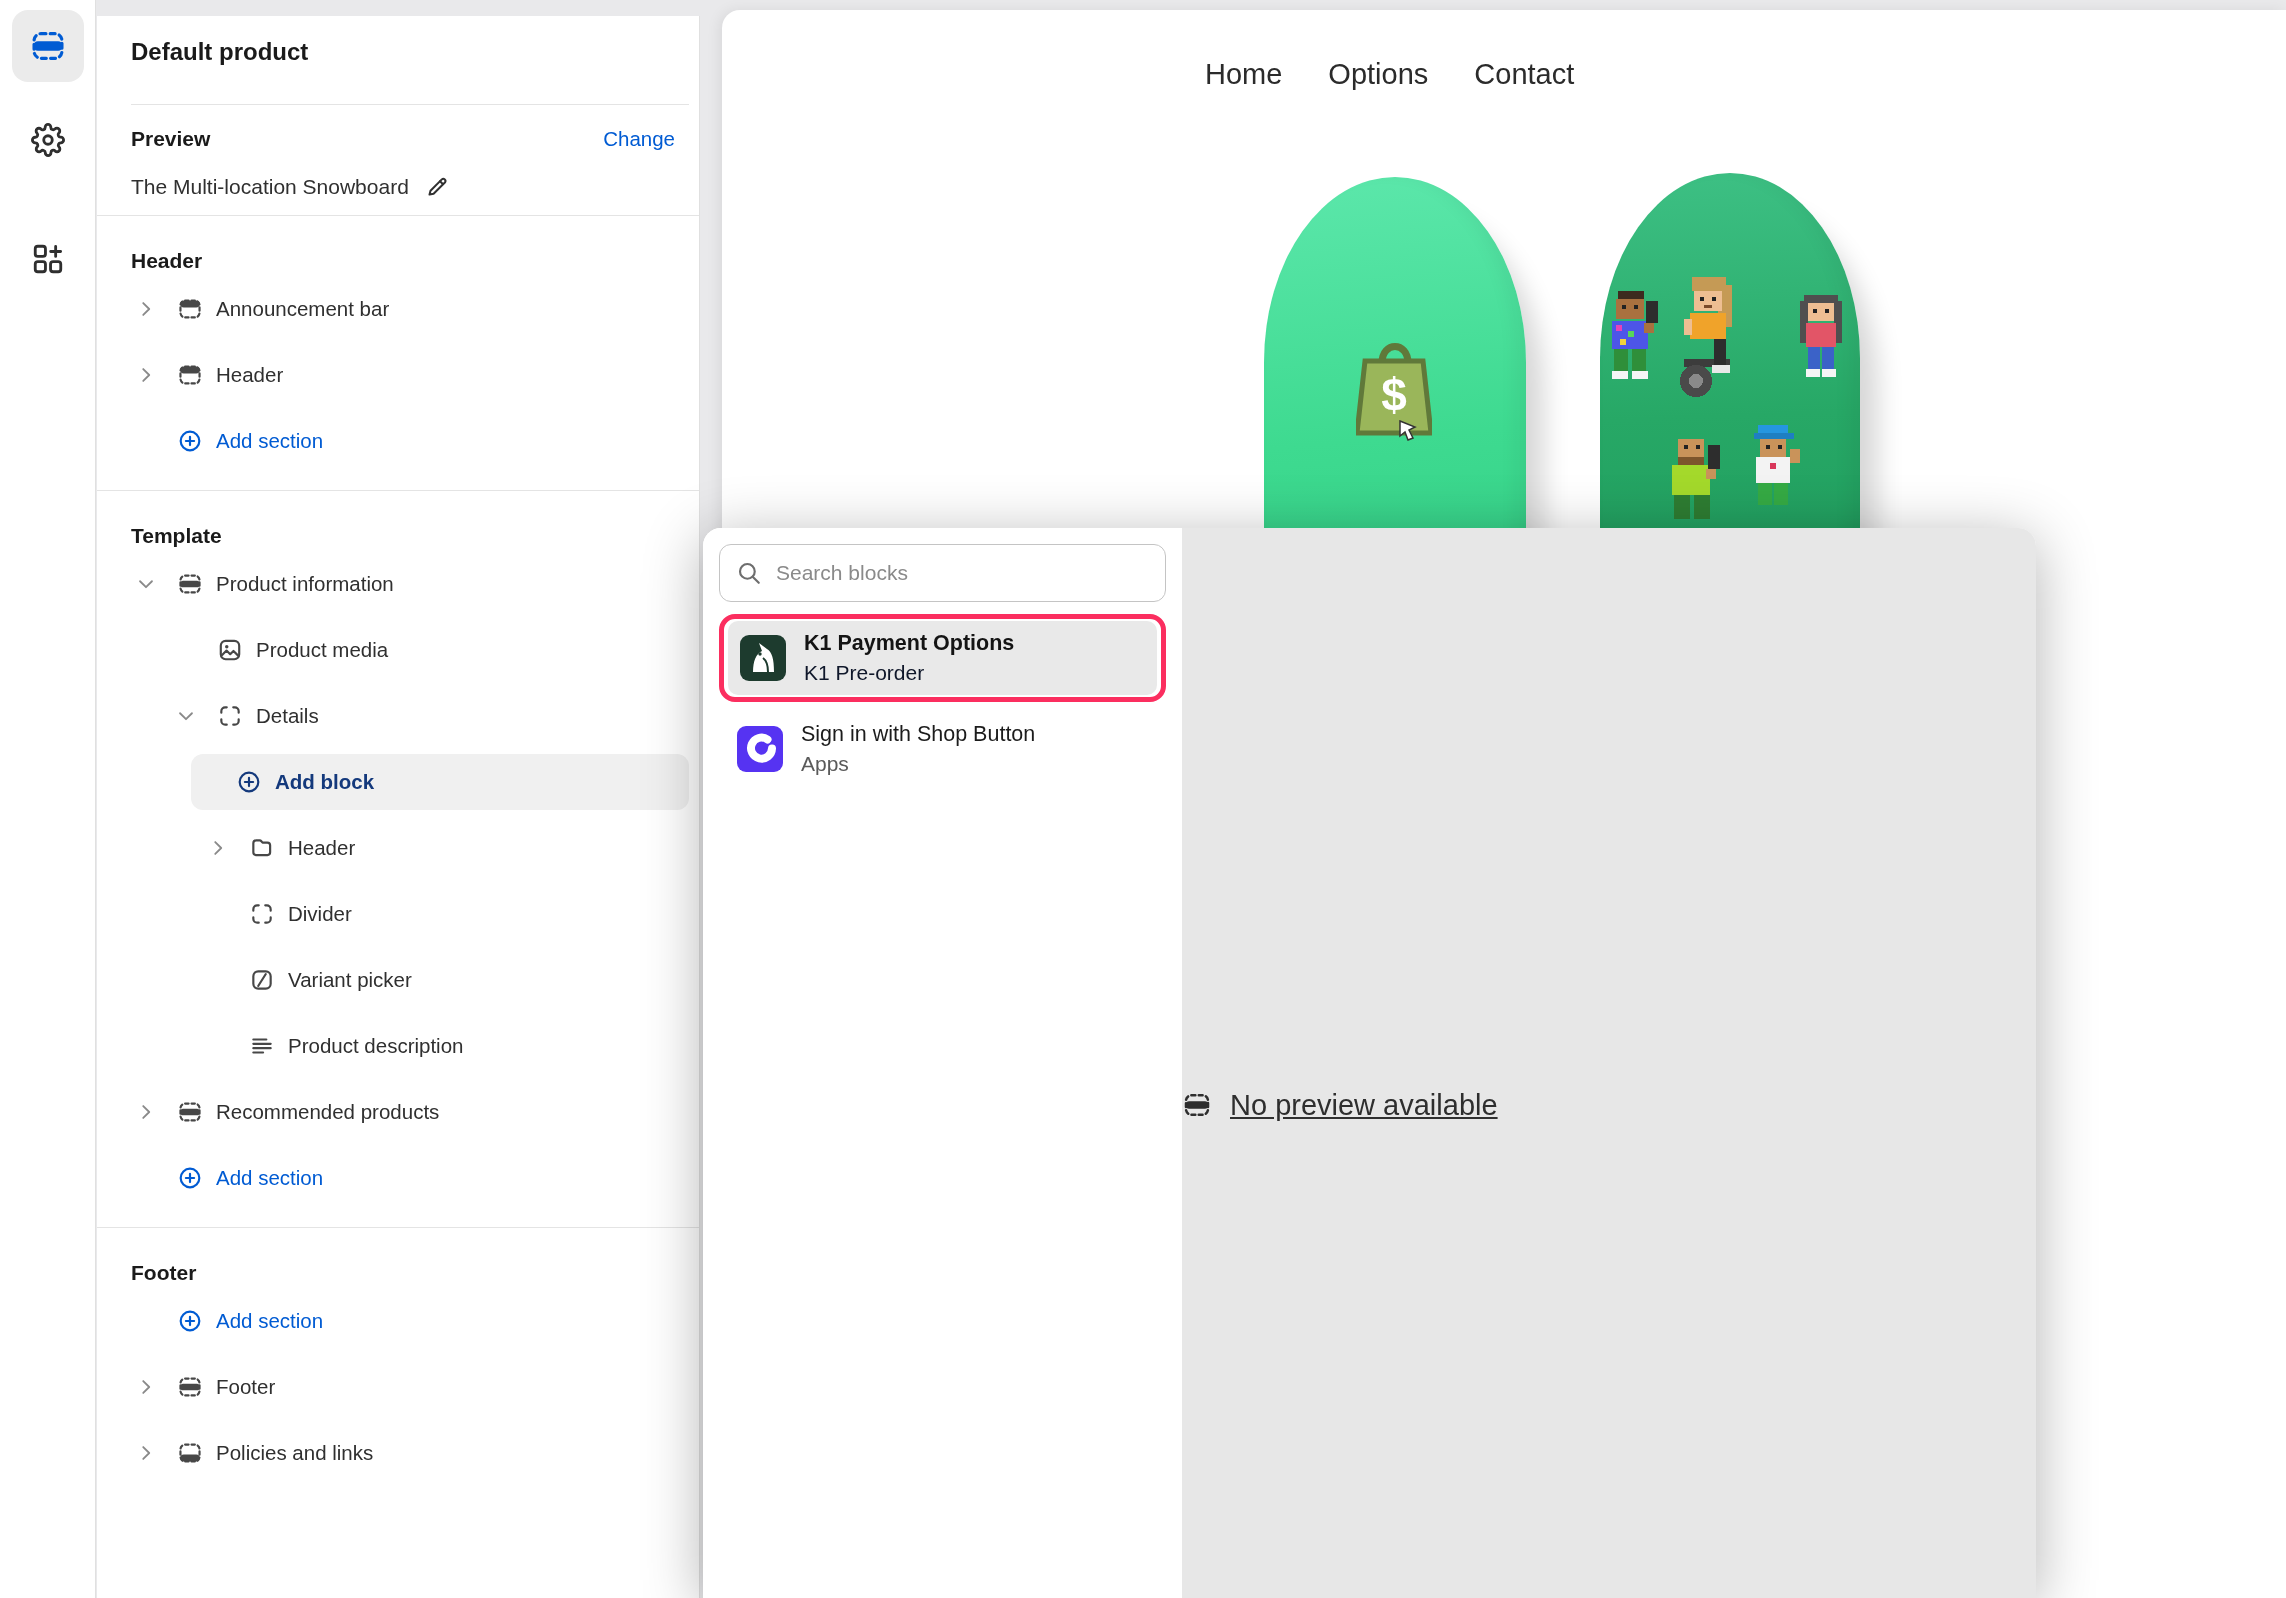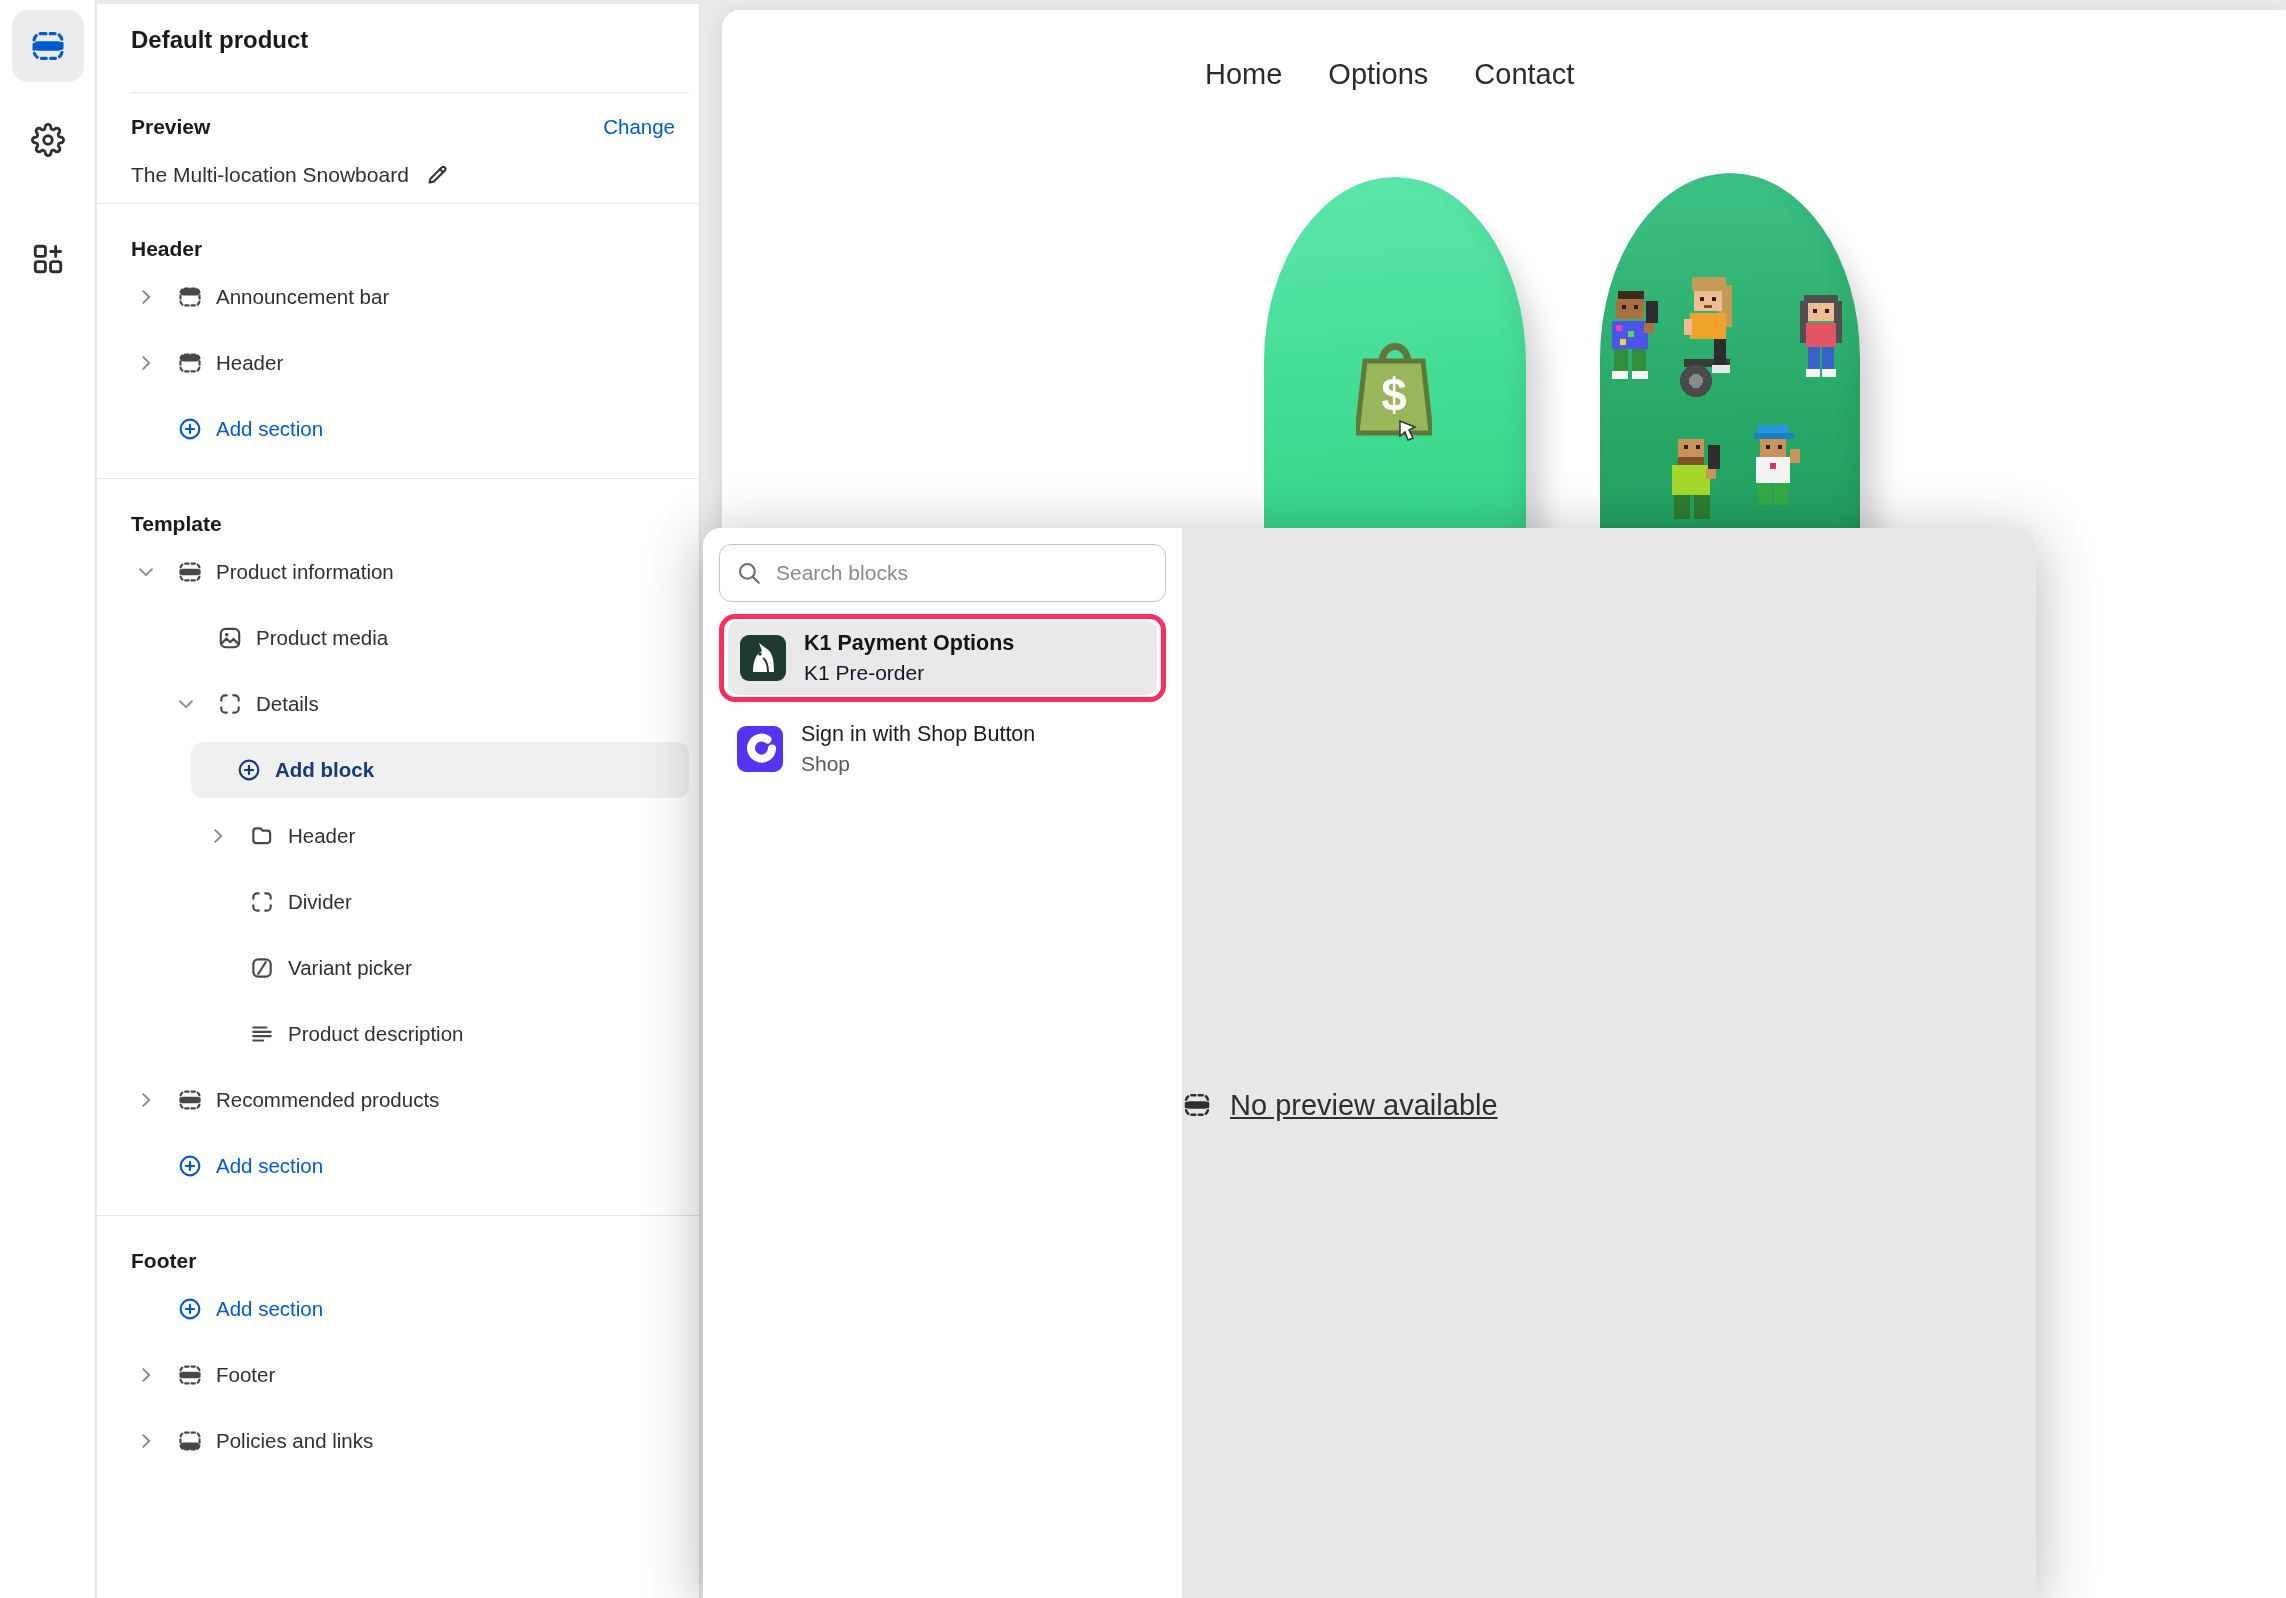--- a/index.html
+++ b/index.html
@@ -10,21 +10,21 @@
   
   .rail{position:absolute;left:0;top:0;bottom:0;width:96px;background:#fff;border-right:1px solid #e0e0e0;box-sizing:border-box;z-index:20;}
   .rail-btn{width:72px;height:72px;margin:10px auto 0;border-radius:16px;display:flex;align-items:center;justify-content:center;cursor:pointer;}
   .rail-btn.active{background:#ebebeb;}
   .rail-btn.b2{margin-top:22px;}
   .rail-btn.b3{margin-top:47px;}
   .ric{width:38px;height:38px;color:#005bd3;}
   .ric.sm{width:34px;height:34px;color:#2f2f2f;}
 
   
-  .sidebar{position:absolute;left:97px;top:4px;bottom:0;width:603px;background:#fff;border-right:1px solid #e0e0e0;box-sizing:border-box;padding:22px 10px 0 34px;overflow:hidden;z-index:20;}
+  .sidebar{position:absolute;left:97px;top:16px;bottom:0;width:603px;background:#fff;border-right:1px solid #e0e0e0;box-sizing:border-box;padding:22px 10px 0 34px;overflow:hidden;z-index:20;}
   .sb-title{font-size:24px;font-weight:700;color:#1a1a1a;}
   .hr{border-top:1px solid #e4e4e4;height:0;}
   .hr.inset{margin-top:38px;}
   .hr.full{margin-left:-34px;margin-right:-10px;margin-top:16px;}
   .preview-row{display:flex;align-items:center;justify-content:space-between;margin-top:22px;margin-right:14px;}
   .sb-sub{font-size:21px;font-weight:700;color:#1a1a1a;}
   .blue-link{font-size:20.5px;color:#005bd3;cursor:pointer;text-decoration:none;}
   .pagename-row{display:flex;align-items:center;margin-top:24px;font-size:21px;color:#303030;}
   .pencil{width:24px;height:24px;margin-left:16px;color:#303030;flex:none;}
 
@@ -464,21 +464,21 @@
           </div>
           <div class="app-item plain">
             <div class="app-row">
               <div class="app-icon" style="background:#5633f2">
                 <svg viewBox="0 0 46 46">
                   <path d="M30.5 13.5 A10.5 10.5 0 1 0 35 22.5" stroke="#ffffff" stroke-width="8" stroke-linecap="round" fill="none"></path>
                 </svg>
               </div>
               <div class="app-texts">
                 <div class="app-title">Sign in with Shop Button</div>
-                <div class="app-sub">Shop</div>
+                <div class="app-sub">Apps</div>
               </div>
             </div>
           </div>
         </div>
     </div>
     <div class="pane">
       <div class="pane-inner">
         <span class="pane-ic">
             <svg viewBox="0 0 24 24" fill="none" stroke="currentColor" stroke-width="2" stroke-linecap="round" stroke-linejoin="round">
               <rect x="3.2" y="4.2" width="17.6" height="15.6" rx="4.4" stroke-dasharray="3.1 2.7"></rect>

